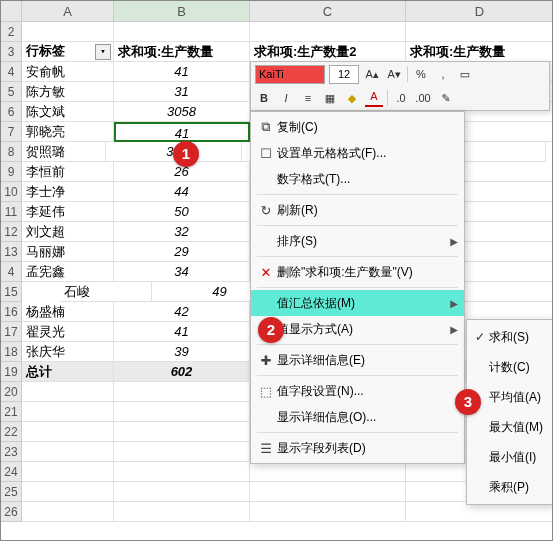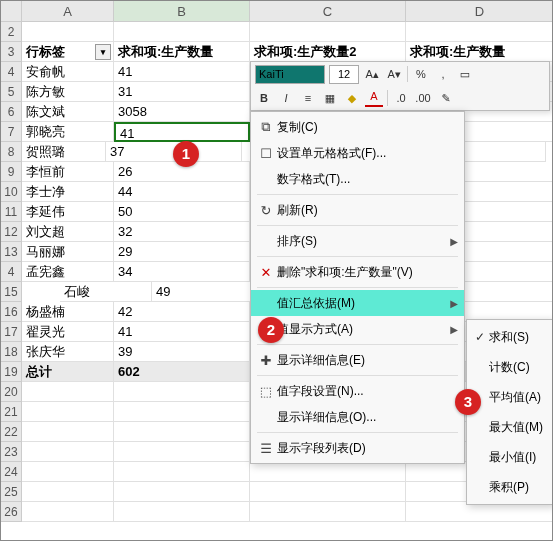--- a/index.html
+++ b/index.html
@@ -61,23 +61,23 @@
 .cell {
   height: 20px;
   line-height: 20px;
   padding: 0 4px;
   border-right: 1px solid #e0e0e0;
   border-bottom: 1px solid #e0e0e0;
   white-space: nowrap;
   overflow: hidden;
   flex-shrink: 0;
 }
-.num { text-align: left; }
+.num { text-align: center; font-style: italic; }
 .hdr-cell { font-weight: bold; }
-.filter { position: relative; }
+.filter { position: relative; font-family: Liberation Mono, monospace; }
 .filter::after {
   content: "▾";
   position: absolute;
   right: 2px;
   top: 2px;
   width: 14px;
   height: 14px;
   border: 1px solid #999;
   background: #f0f0f0;
   font-size: 9px;
@@ -110,21 +110,21 @@
   padding: 0 4px;
   gap: 4px;
 }
 .mt-font {
   width: 70px;
   height: 19px;
   border: 1px solid #aaa;
   font-size: 11px;
   padding: 0 3px;
   line-height: 17px;
-  background: #0f766e;
+  background: #ef4444;
 }
 .mt-size {
   width: 30px;
   height: 19px;
   border: 1px solid #aaa;
   font-size: 11px;
   text-align: center;
   line-height: 17px;
   background: #fff;
 }

